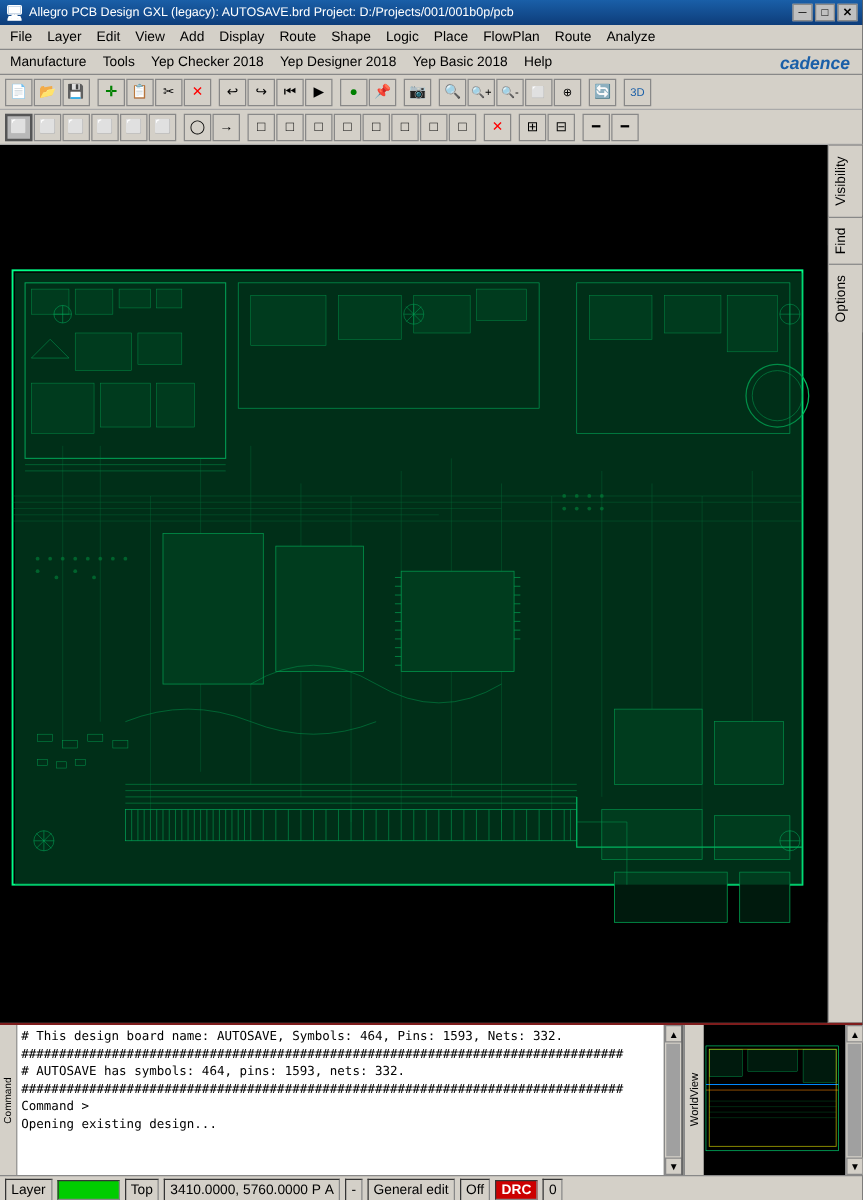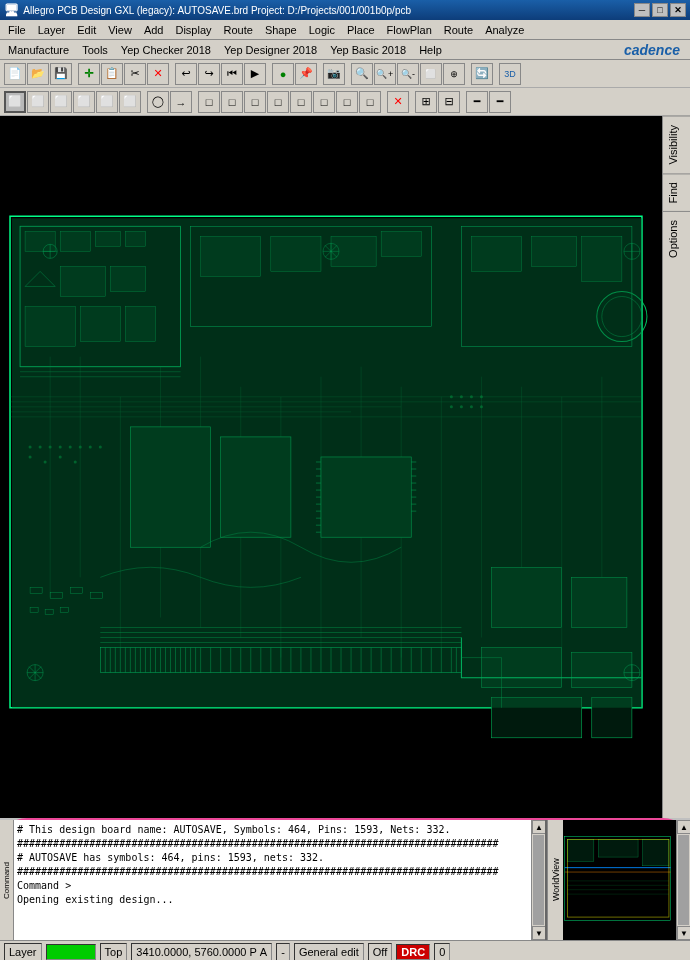--- a/index.html
+++ b/index.html
@@ -529,21 +529,21 @@
     </svg>
   </div>
 
   <div id="right-panel">
     <div class="right-tab">Visibility</div>
     <div class="right-tab">Find</div>
     <div class="right-tab">Options</div>
   </div>
 </div>
 
-<div style="display:flex; border-top: 2px solid #ec4899; border-radius: 27px;">
+<div style="display:flex; border-top: 2px solid #7f1d1d;">
 
   <div style="display:flex; flex: 1; height: 120px;">
 
     <div style="width:14px; background:#d4d0c8; border-right:1px solid #888; display:flex; flex-direction:column; align-items:center; justify-content:space-around; padding:2px 0;">
       <span style="writing-mode:vertical-rl; transform:rotate(180deg); font-size:8px; color:#000;">Command</span>
     </div>
 
     <div id="console-text" style="flex:1; background:#fff; padding:3px; font-family:monospace; font-size:10px; overflow-y:auto; line-height:1.4;">
       <div># This design board name: AUTOSAVE, Symbols: 464, Pins: 1593, Nets: 332.</div>
       <div>################################################################################</div>

